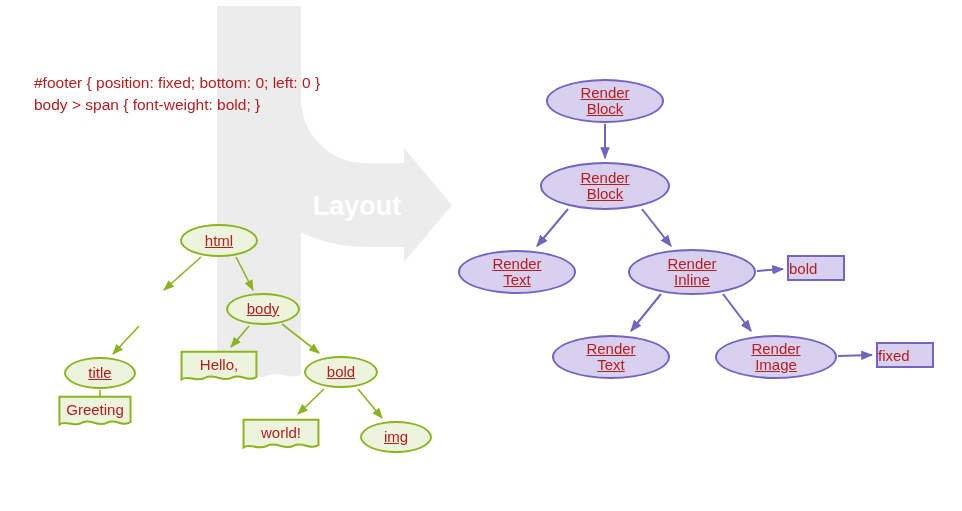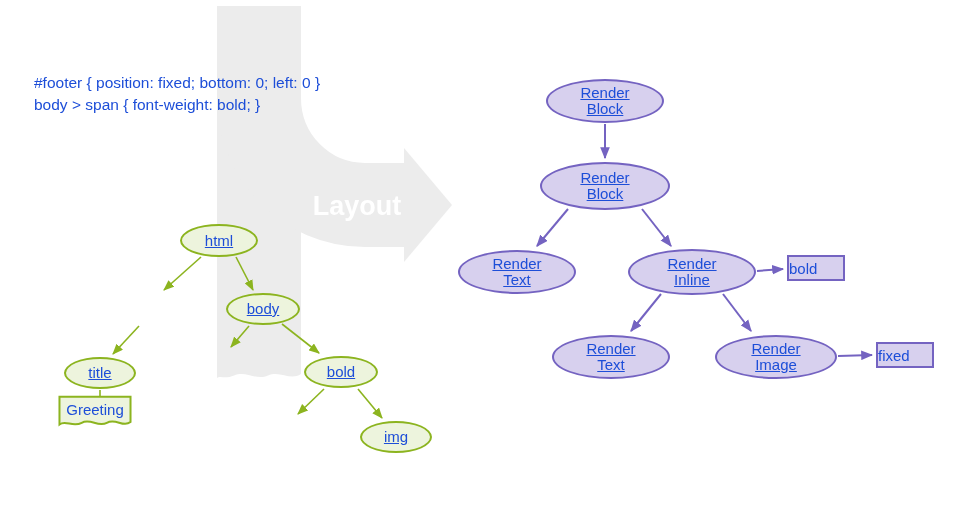--- a/index.html
+++ b/index.html
@@ -3,21 +3,21 @@
 <meta charset="utf-8">
 <style>
   html, body { margin: 0; padding: 0; background: #ffffff; }
   .canvas {
     position: relative;
     width: 962px;
     height: 511px;
     background: #ffffff;
     overflow: hidden;
     font-family: "Liberation Sans", "DejaVu Sans", sans-serif;
-    color: #1d4ed8;
+    color: #b91c1c;
   }
 
   
   .bg-svg, .edge-svg {
     position: absolute;
     left: 0; top: 0;
     width: 962px; height: 511px;
   }
   .bg-shape { fill: #ececec; }
   .bg-stroke { stroke: #ececec; stroke-width: 84; fill: none; }
@@ -135,25 +135,37 @@
   <div class="enode green" style="left:64px;top:357px;width:72px;height:32px">
     <span class="node-label">title</span>
   </div>
   <div class="enode green" style="left:304px;top:356px;width:74px;height:32px">
     <span class="node-label">bold</span>
   </div>
   <div class="enode green" style="left:360px;top:421px;width:72px;height:32px">
     <span class="node-label">img</span>
   </div>
 
+  <div class="flagnode" style="left:180px;top:350px;width:78px;height:36px">
+    <svg class="flag-svg" viewBox="0 0 100 44" preserveAspectRatio="none">
+      <path class="flag-path" vector-effect="non-scaling-stroke" d="M 2 2 L 98 2 L 98 33 C 88 40, 78 28, 66 34 C 54 40, 44 28, 32 34 C 20 40, 10 30, 2 36 Z"></path>
+    </svg>
+    <span class="flag-label">Hello,</span>
+  </div>
   <div class="flagnode" style="left:58px;top:395px;width:74px;height:36px">
     <svg class="flag-svg" viewBox="0 0 100 44" preserveAspectRatio="none">
       <path class="flag-path" vector-effect="non-scaling-stroke" d="M 2 2 L 98 2 L 98 33 C 88 40, 78 28, 66 34 C 54 40, 44 28, 32 34 C 20 40, 10 30, 2 36 Z"></path>
     </svg>
     <span class="flag-label">Greeting</span>
+  </div>
+  <div class="flagnode" style="left:242px;top:418px;width:78px;height:36px">
+    <svg class="flag-svg" viewBox="0 0 100 44" preserveAspectRatio="none">
+      <path class="flag-path" vector-effect="non-scaling-stroke" d="M 2 2 L 98 2 L 98 33 C 88 40, 78 28, 66 34 C 54 40, 44 28, 32 34 C 20 40, 10 30, 2 36 Z"></path>
+    </svg>
+    <span class="flag-label">world!</span>
   </div>
 
   <div class="enode purple" style="left:546px;top:79px;width:118px;height:44px">
     <span class="node-label">Render
 Block</span>
   </div>
   <div class="enode purple" style="left:540px;top:162px;width:130px;height:48px">
     <span class="node-label">Render
 Block</span>
   </div>

